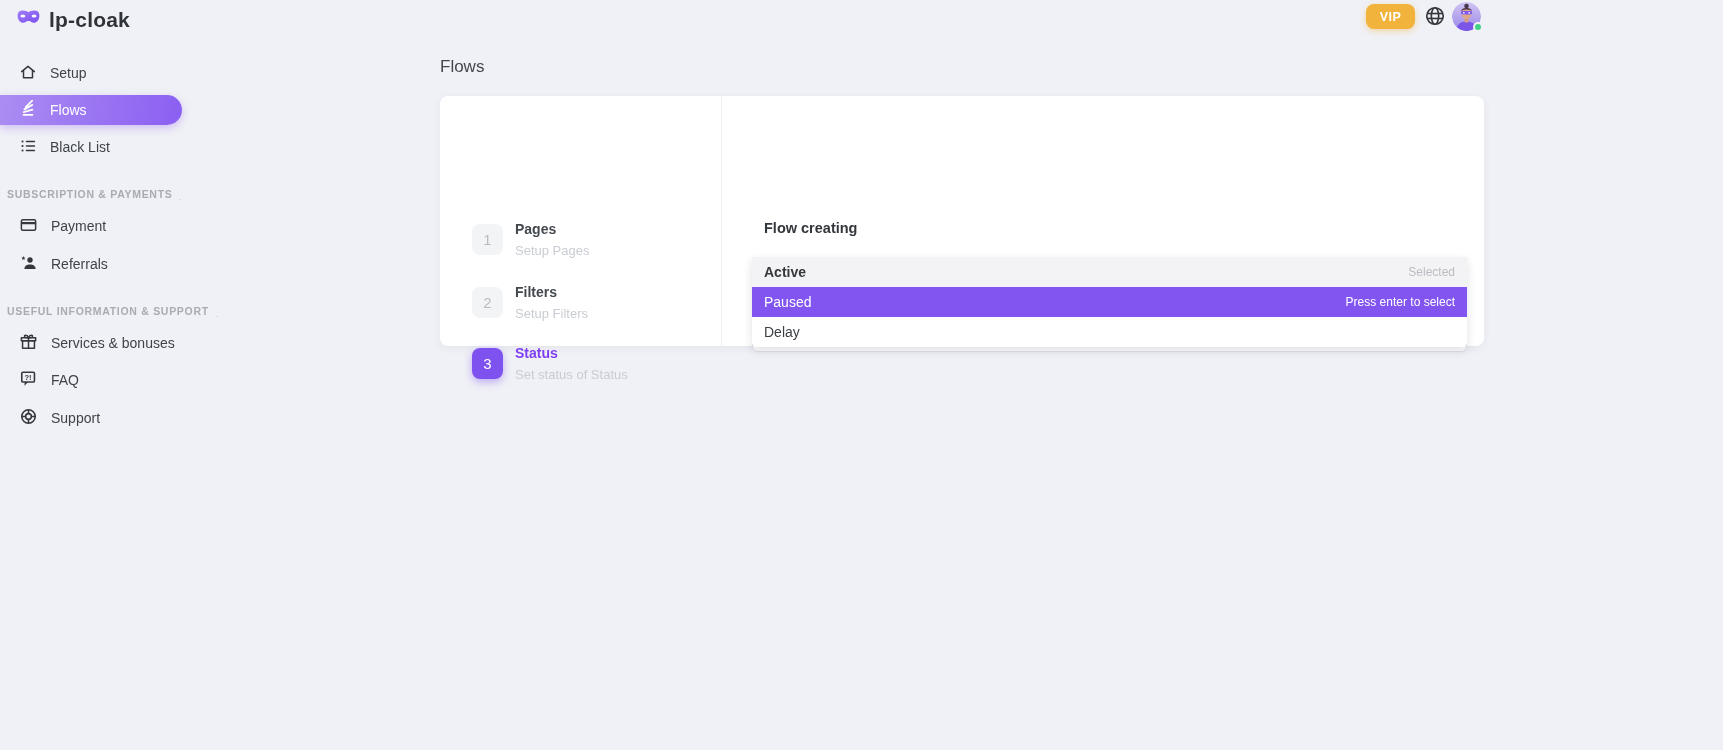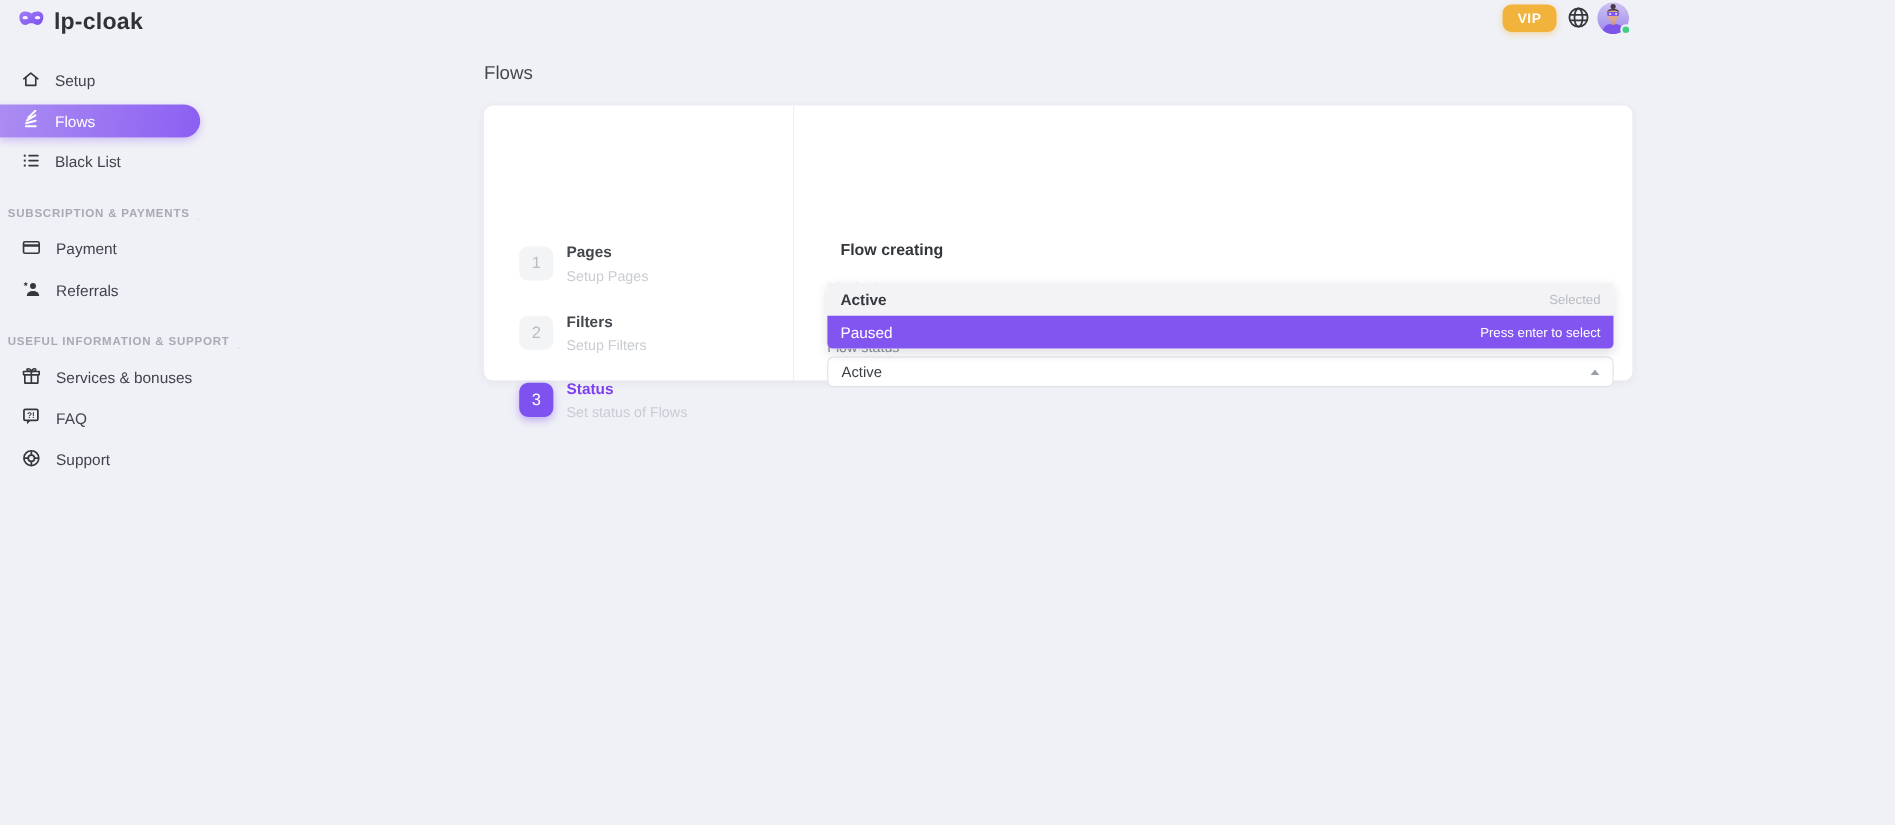--- a/index.html
+++ b/index.html
@@ -283,21 +283,21 @@
     <div class="step-num">2</div>
     <div>
       <div class="step-title">Filters</div>
       <div class="step-sub">Setup Filters</div>
     </div>
   </div>
   <div class="step active" style="top:249px">
     <div class="step-num">3</div>
     <div>
       <div class="step-title">Status</div>
-      <div class="step-sub">Set status of Flows</div>
+      <div class="step-sub">Set status of Status</div>
     </div>
   </div>
 
   <div class="form-title">Flow creating</div>
 
   <div class="field-label" style="top:158px">Black Lists</div>
   <div class="select" style="top:174px; height:30px">
     <span class="ph">Please select black list</span>
     <span class="caret down"></span>
   </div>
@@ -310,14 +310,18 @@
 
   <div class="dropdown">
     <div class="option selected">
       <span class="opt-label">Active</span>
       <span class="hint">Selected</span>
     </div>
     <div class="option highlighted">
       <span class="opt-label">Paused</span>
       <span class="hint">Press enter to select</span>
     </div>
+    <div class="option">
+      <span class="opt-label">Delay</span>
+      <span class="hint"></span>
+    </div>
   </div>
 </section>
 
 </body></html>

